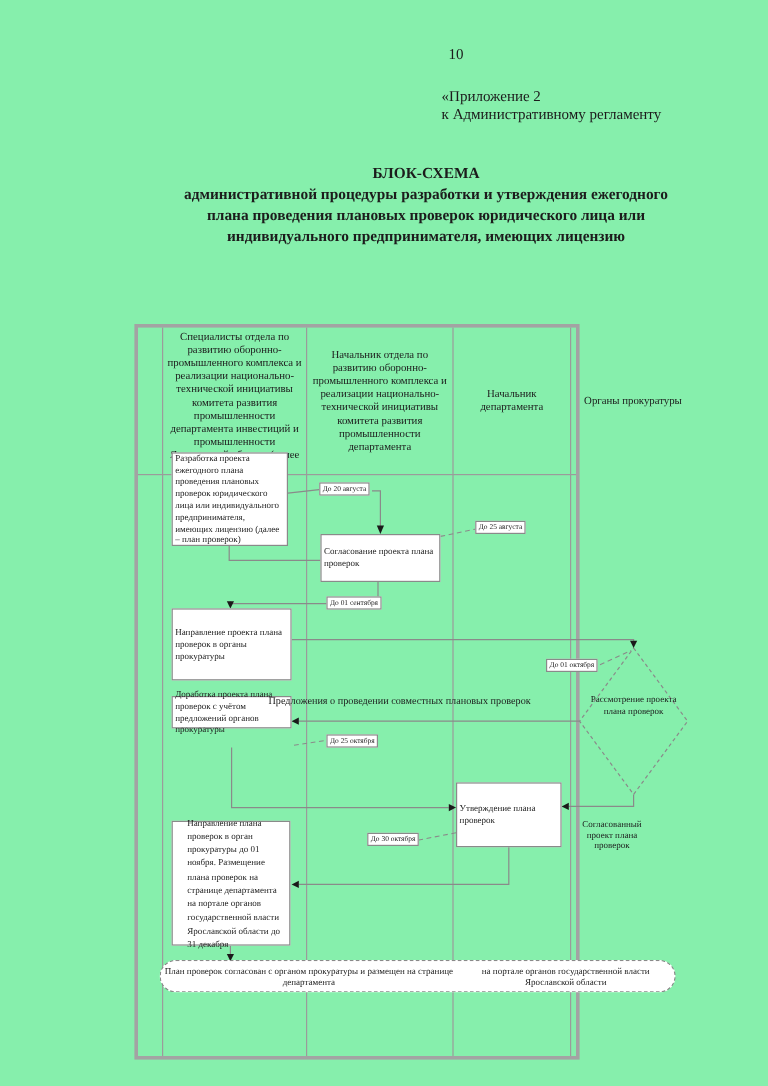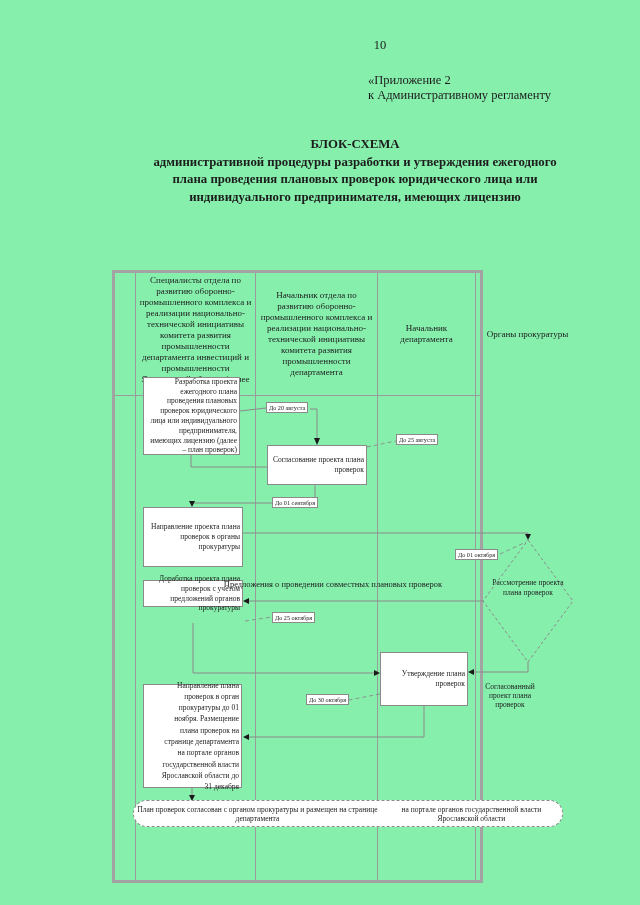--- a/index.html
+++ b/index.html
@@ -18,21 +18,21 @@
   .tline { position:absolute; background:#9b9b9b; }
   .vline { width:1px; top:0; height:100%; }
   .hline { height:1px; left:0; width:100%; }
   .hcell { position:absolute; top:0; height:122px; box-sizing:border-box;
            display:flex; justify-content:center; text-align:center;
            font-size:9px; line-height:11px; padding:2px 3px; }
   .hcenter { align-items:center; }
   .htop    { align-items:flex-start; }
   
   .flowbox { position:absolute; background:#fff; border:1px solid #8a8a8a; box-sizing:border-box;
-             display:flex; align-items:center; justify-content:center; text-align:right;
+             display:flex; align-items:center; justify-content:center; text-align:left;
              font-size:7.5px; line-height:9.8px; padding:2px; z-index:3; }
   .freetext { position:absolute; text-align:center; z-index:3; }
   .datelabel { position:absolute; background:#fff; border:0.6px solid #8a8a8a; box-sizing:border-box;
                font-size:6.2px; line-height:1.15; padding:1px 2px; white-space:nowrap; z-index:4; }
   .terminator { position:absolute; left:133px; top:800px; width:430px; height:27px; background:#fff;
                 border:1px dashed #8a8a8a; border-radius:14px; box-sizing:border-box; z-index:3;
                 display:flex; flex-direction:row; align-items:center; justify-content:center;
                 font-size:7.5px; line-height:9px; text-align:center; }
   .diamond-text { position:absolute; left:490px; top:578px; width:76px; text-align:center;
                   font-size:7.5px; line-height:9.5px; z-index:3; }

